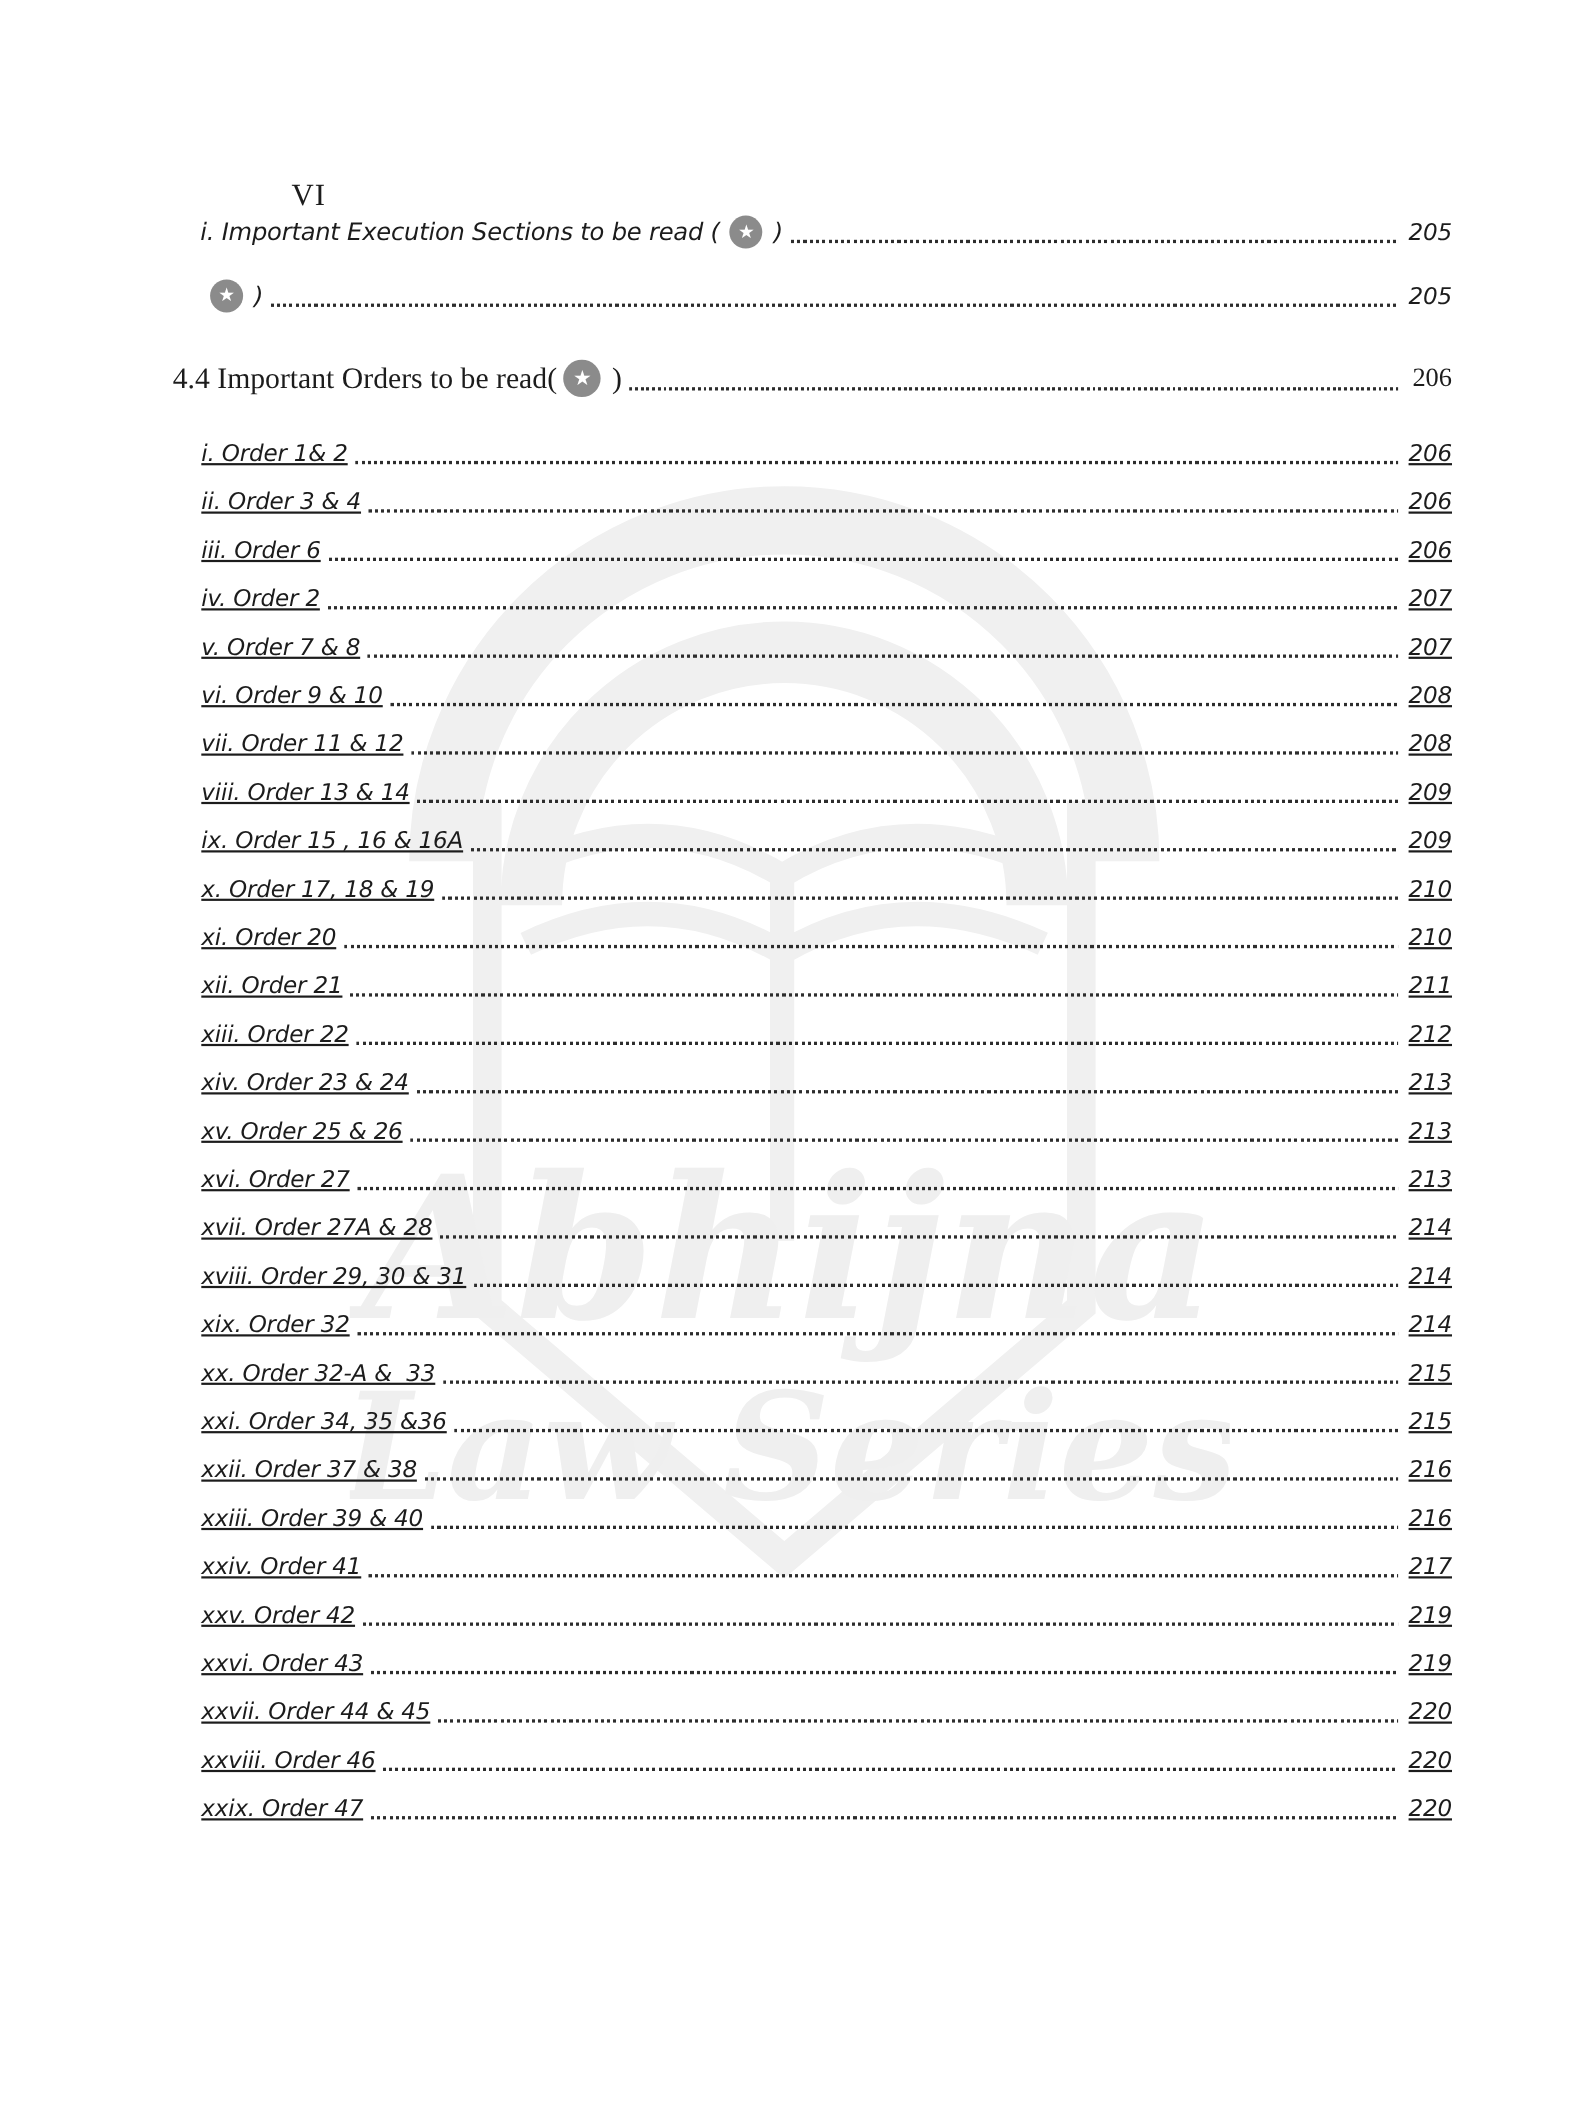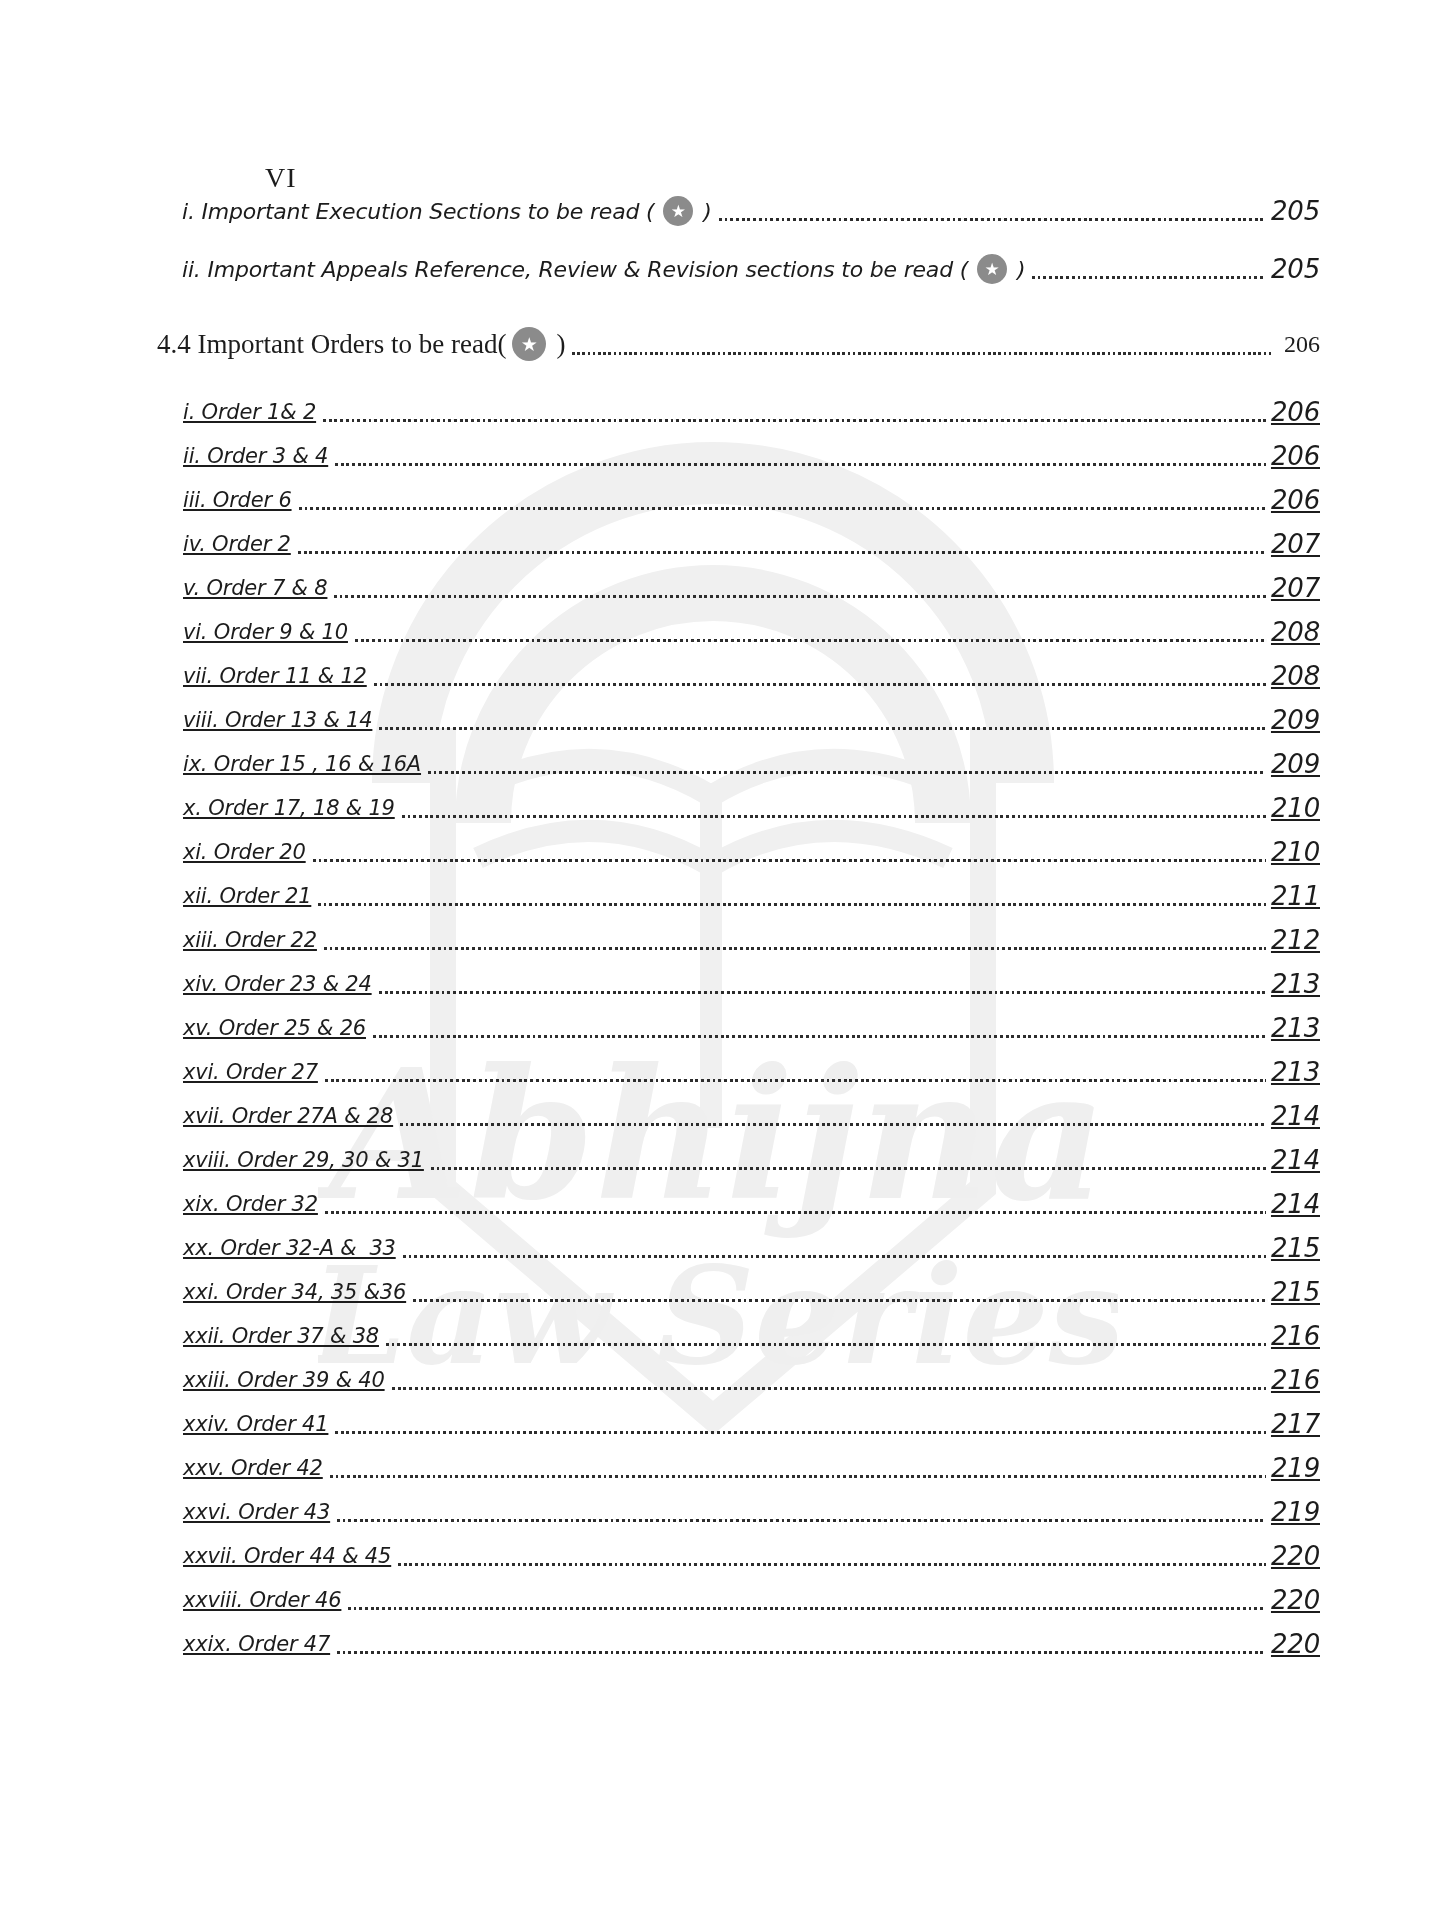--- a/index.html
+++ b/index.html
@@ -37,21 +37,21 @@
     background:repeating-linear-gradient(to right,#2d2d2d 0 2.8px,transparent 2.8px 5.7px);
   }
   .entry-page{flex-shrink:0;min-width:44px;text-align:right;}
   
   .italic-row{
     font-family:"DejaVu Sans", sans-serif;
     font-style:italic;
     font-size:21px;letter-spacing:-0.2px;
     height:44px;
   }
-  .italic-row .entry-page{font-size:26px;}
+  .italic-row .entry-page{font-size:21px;}
   
   .pre-row-0{position:absolute;left:182px;right:125px;top:188px;height:46px;font-size:22px;}
   .pre-row-1{position:absolute;left:182px;right:125px;top:246px;height:46px;font-size:22px;}
   
   .heading-row{
     position:absolute;left:157px;right:125px;top:320px;height:48px;
     font-family:"Liberation Serif", serif;
     font-size:27px;
   }
   .heading-row .leader{transform:translateY(9px);background:repeating-linear-gradient(to right,#2d2d2d 0 2.6px,transparent 2.6px 5.2px);}
@@ -102,21 +102,20 @@
 
     <div class="toc-row italic-row pre-row-0">
       <span class="entry-label">i. Important Execution Sections to be read (</span>
       <span class="star-badge">★</span>
       <span class="close-paren">)</span>
       <span class="leader"></span>
       <span class="entry-page">205</span>
     </div>
 
     <div class="toc-row italic-row pre-row-1">
-      <span class="entry-label">ii. Important Appeals Reference, Review &amp; Revision sections to be read (</span>
       <span class="star-badge">★</span>
       <span class="close-paren">)</span>
       <span class="leader"></span>
       <span class="entry-page">205</span>
     </div>
 
     <div class="toc-row heading-row">
       <span class="entry-label">4.4 Important Orders to be read(</span>
       <span class="star-badge">★</span>
       <span class="close-paren">)</span>

